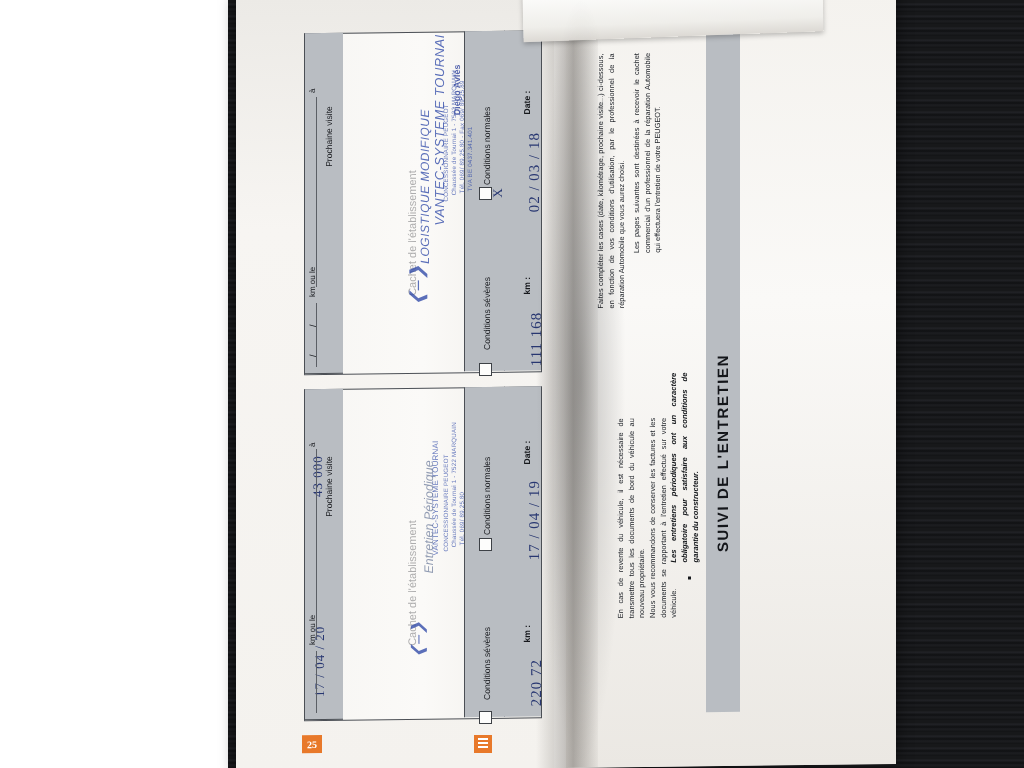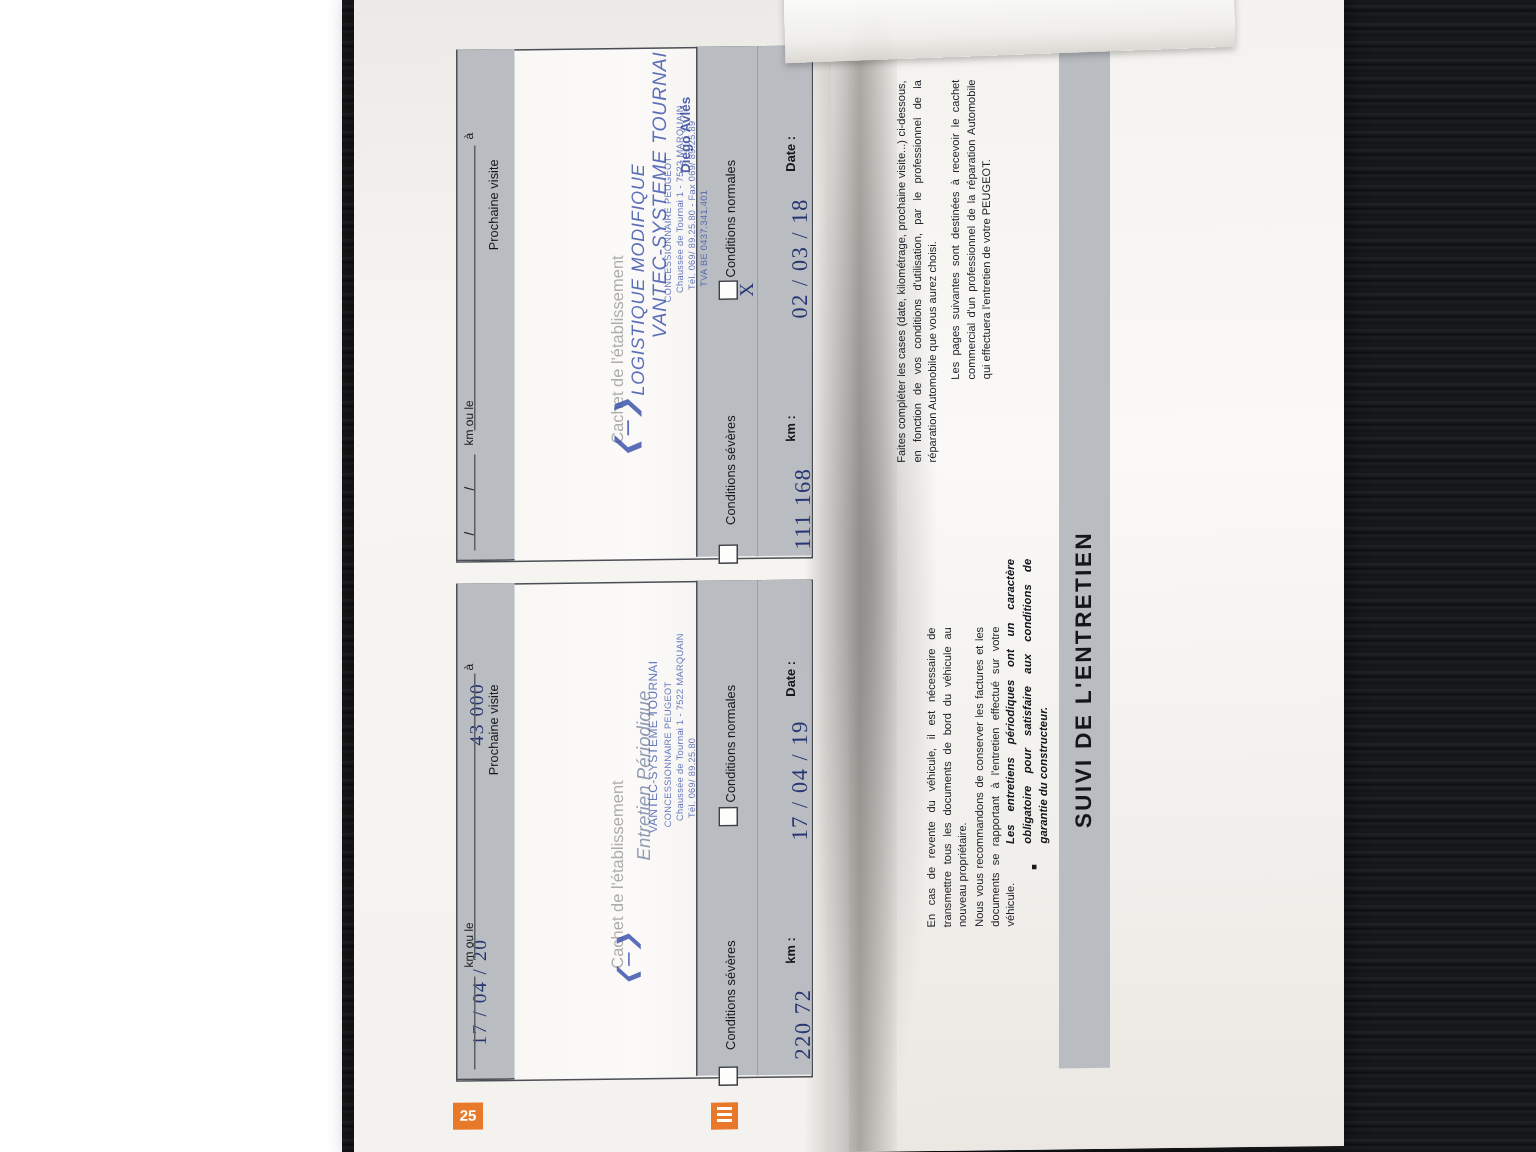--- a/index.html
+++ b/index.html
@@ -311,21 +311,21 @@
     <div class="rot stamp" style="left:172px; top:662px; font-size:16px;">❮–❯</div>
 
     <div class="rot lbl-n" style="left:88px; top:520px;">Prochaine visite</div>
     <div class="rot lbl-n" style="left:72px; top:450px; font-size:8px;">à</div>
     <div class="rot hand" style="left:74px; top:500px; font-size:13px;">43 000</div>
     <div class="rot lbl-n" style="left:72px; top:648px; font-size:8px;">km ou le</div>
     <div class="rot hand" style="left:76px; top:700px; font-size:13px;">17 / 04 / 20</div>
     <div class="hline" style="left:80px; top:452px; width:1px; height:190px; background:#5b5f65;"></div>
     <div class="hline" style="left:80px; top:654px; width:1px; height:62px; background:#5b5f65;"></div>
 
-    <div class="page-num" style="left:66px; top:738px;">25</div>
+    <div class="page-num" style="left:66px; top:738px;font-family:Liberation Serif, serif;">25</div>
     <div class="tab-mark" style="left:238px; top:740px;">
         <i></i>
       </div>
 
     <div class="sheet-top">
       
     </div>
 
     <div class="shadow-soft" style="left:300px; top:0; width:90px; height:774px;"></div>
   </div>

